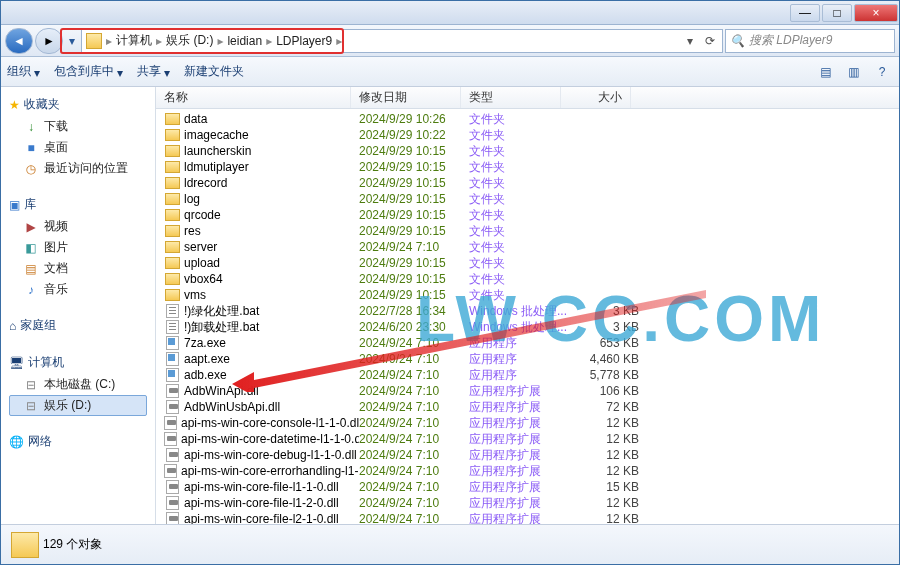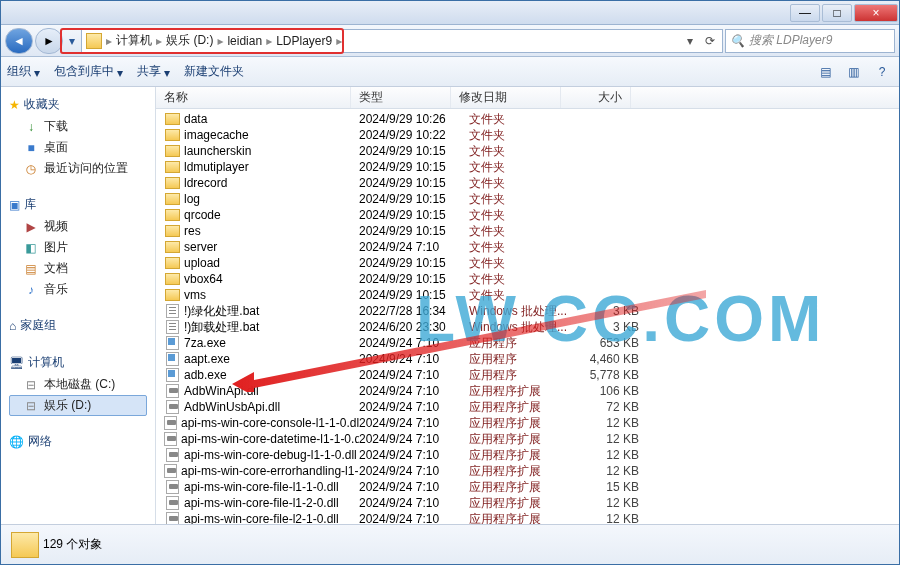--- a/index.html
+++ b/index.html
@@ -31,22 +31,22 @@
 .side-item{display:flex;align-items:center;gap:5px;padding:2px 0 2px 14px;color:#222}
 .side-item.sel{background:#d5e4f7;border:1px solid #7aa7da;border-radius:2px;padding:1px 0 1px 13px}
 .side-ico{width:16px;height:14px;display:inline-flex;align-items:center;justify-content:center}
 .main{flex:1;display:flex;flex-direction:column;overflow:hidden;position:relative}
 .cols{height:22px;background:linear-gradient(#fdfdfe,#eef2f7);border-bottom:1px solid #d6dee8;display:flex;align-items:flex-end;color:#333}
 .col{padding:0 8px;border-right:1px solid #e4e9f0;height:100%;display:flex;align-items:center}
 .col-name{width:195px}.col-date{width:110px}.col-type{width:100px}.col-size{width:70px;justify-content:flex-end}
 .files{flex:1;overflow:auto;padding-top:2px}
 .row{display:flex;align-items:center;height:16px;padding:0 0 0 8px}
 .cell-name{width:195px;display:flex;align-items:center;gap:4px;white-space:nowrap;overflow:hidden}
-.cell-date{width:110px;color:#000000}
-.cell-type{width:100px;color:#7f1d1d;white-space:nowrap;overflow:hidden}
+.cell-date{width:110px;color:#4d7c0f}
+.cell-type{width:100px;color:#8b5cf6;white-space:nowrap;overflow:hidden}
 .cell-size{width:70px;color:#444;text-align:right}
 .fico{width:16px;height:14px;display:inline-flex;align-items:center;justify-content:center}
 .fico-folder{background:linear-gradient(#fde9a8,#f5c955);border:1px solid #d4a733;width:15px;height:12px}
 .fico-bat{background:#fff;border:1px solid #aaa;width:13px;height:14px;position:relative}
 .fico-bat::after{content:"";position:absolute;inset:2px;background:repeating-linear-gradient(#888,#888 1px,transparent 1px,transparent 3px)}
 .fico-exe{background:#fff;border:1px solid #aaa;width:13px;height:14px;position:relative}
 .fico-exe::after{content:"";position:absolute;top:1px;left:1px;width:7px;height:7px;background:#5b9bd5}
 .fico-dll{background:#fff;border:1px solid #aaa;width:13px;height:14px;position:relative}
 .fico-dll::after{content:"";position:absolute;top:3px;left:2px;width:9px;height:5px;background:#888;border-radius:1px}
 .status{height:40px;background:linear-gradient(#f4f7fc,#e6edf6);border-top:1px solid #c3cede;display:flex;align-items:center;padding:12px 10px;gap:4px}
@@ -183,22 +183,22 @@
         <div class="side-head">
             <span>🌐</span>
             <span>网络</span>
           </div>
       </div>
     </div>
 
     <div class="main">
       <div class="cols">
         <div class="col col-name">名称</div>
+        <div class="col col-date">修改日期</div>
         <div class="col col-type">类型</div>
-        <div class="col col-date">修改日期</div>
         <div class="col col-size">大小</div>
       </div>
       <div class="files" id="file-list">
           <div class="row">
             <div class="cell-name">
               <span class="fico">
                 <span class="fico-folder"></span>
               </span>
               <span>data</span>
             </div>

